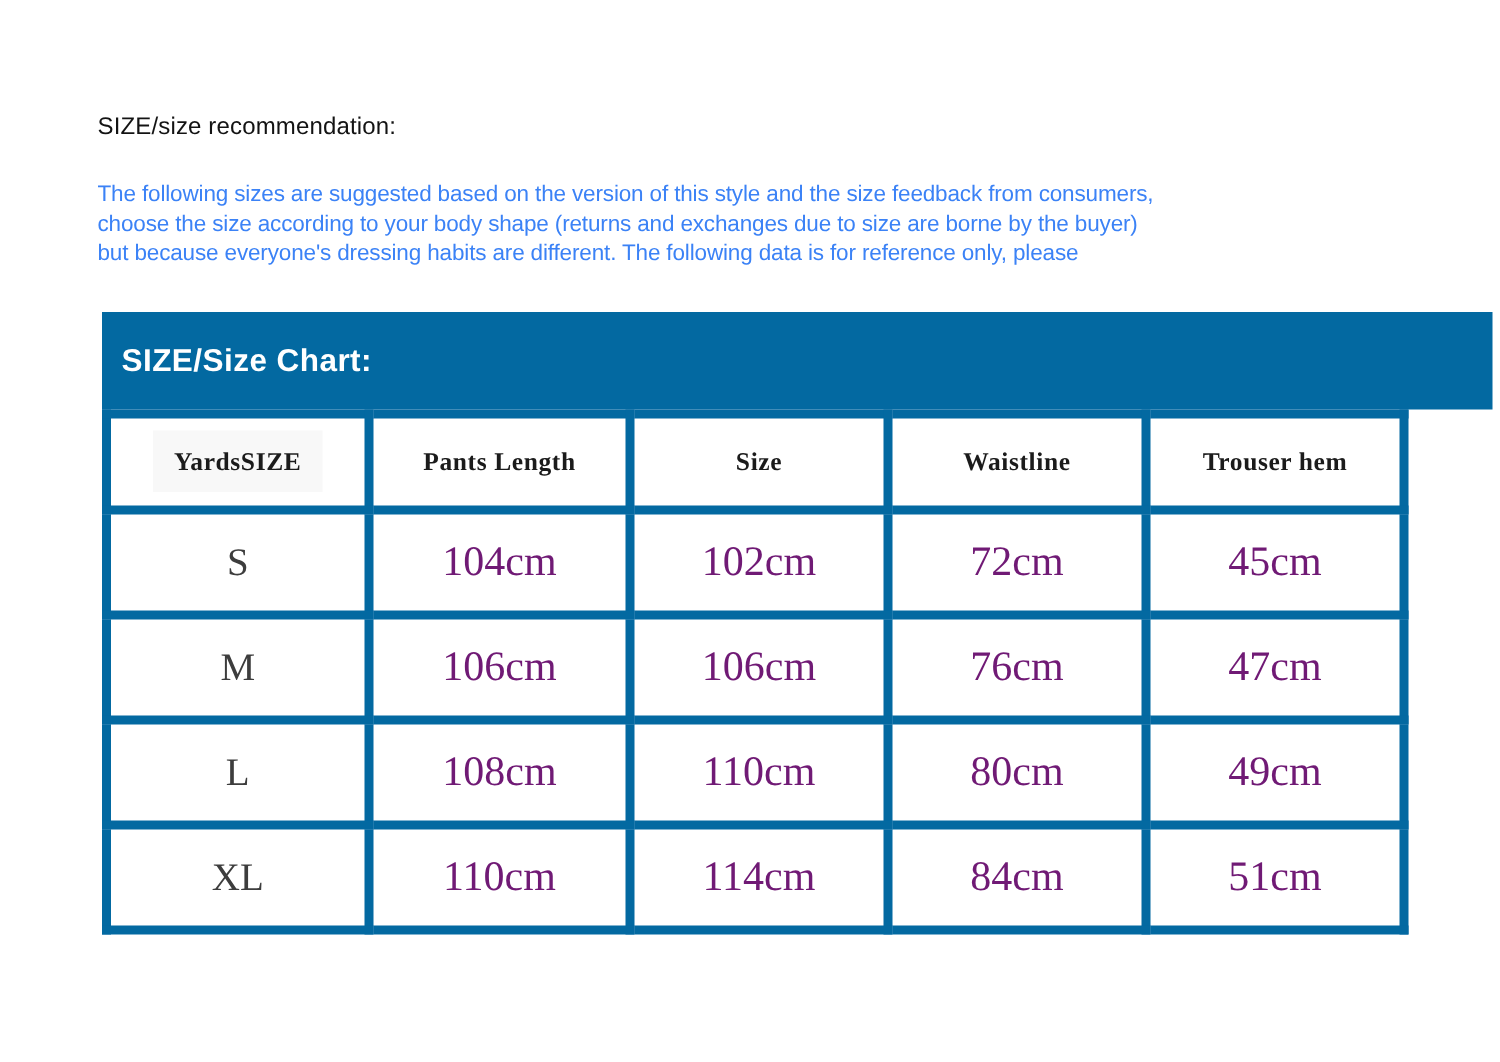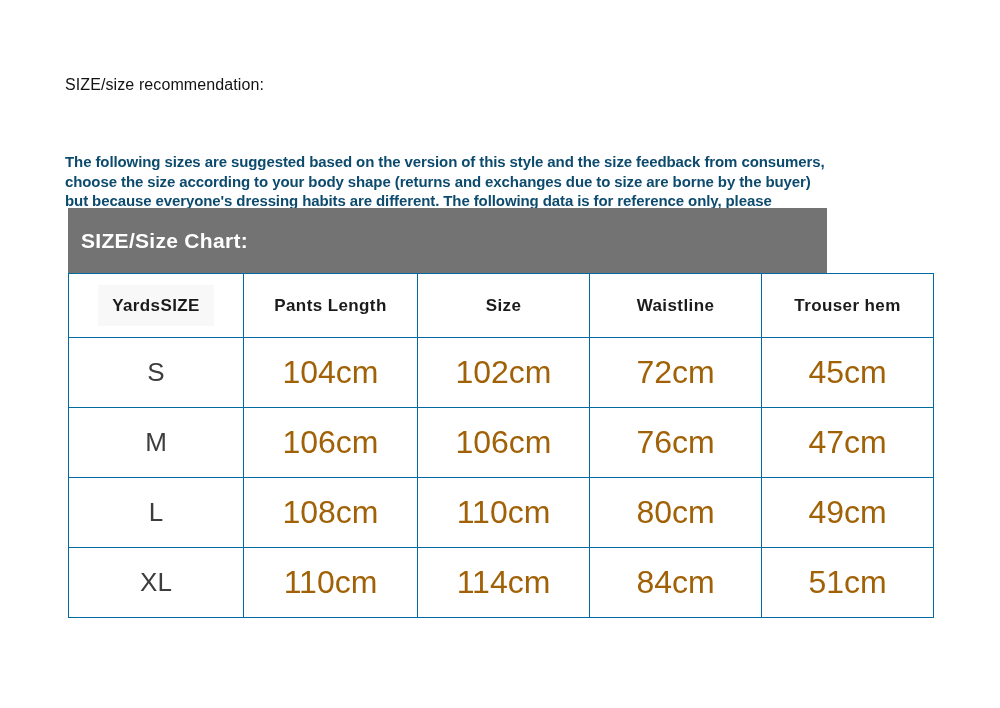--- a/index.html
+++ b/index.html
@@ -18,71 +18,71 @@
     font-size: 16px;
     font-weight: 400;
     color: #131313;
     letter-spacing: 0.1px;
   }
 
   .rec-text {
     position: absolute;
     left: 65px; top: 120px;
     font-size: 15px;
-    font-weight: 700;
-    color: #0c4a6e;
+    font-weight: 400;
+    color: #3b82f6;
     line-height: 19.5px;
     white-space: nowrap;
     letter-spacing: -0.1px;
-    margin-top: 32px;
   }
 
   .band {
     position: absolute;
     left: 68px; top: 208px;
-    width: 759px; height: 65px;
-    background: #737373;
+    width: 927px; height: 65px;
+    background: #0369a1;
   }
   .band-title {
     display: block;
     padding-left: 13px;
     line-height: 66px;
     font-size: 21px;
     font-weight: 700;
     color: #ffffff;
     letter-spacing: 0.3px;
   }
 
   table.size-table {
     position: absolute;
     left: 68px; top: 273px;
     width: 865px;
     border-collapse: collapse;
     table-layout: fixed;
     text-align: center;
   }
   .size-table th, .size-table td {
-    border: 1px solid #0369a1;
+    border: 6px solid #0369a1;
     padding: 16px;
     vertical-align: middle;
+    font-family: Liberation Serif, serif;
   }
   .size-table thead tr { height: 64px; }
   .size-table tbody tr { height: 62px; }
   .size-table tbody tr:last-child { height: 61px; }
 
   .size-table th {
     font-size: 17px;
     font-weight: 700;
     color: #1b1b1b;
     letter-spacing: 0.4px;
   }
   .size-table td {
-    font-size: 32px;
+    font-size: 28px;
     font-weight: 400;
-    color: #a16207;
+    color: #701a75;
   }
   .size-table td.size-col {
     font-size: 26px;
     color: #3d3d3d;
   }
   .hl {
     background: #f8f8f8;
     padding: 11px 14px;
   }
 

